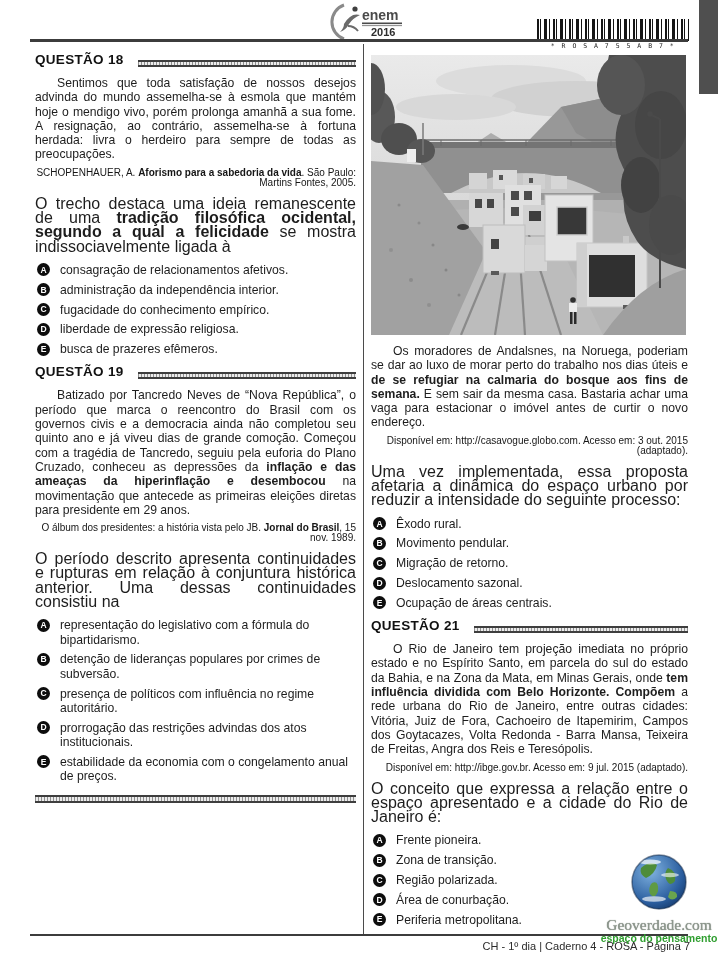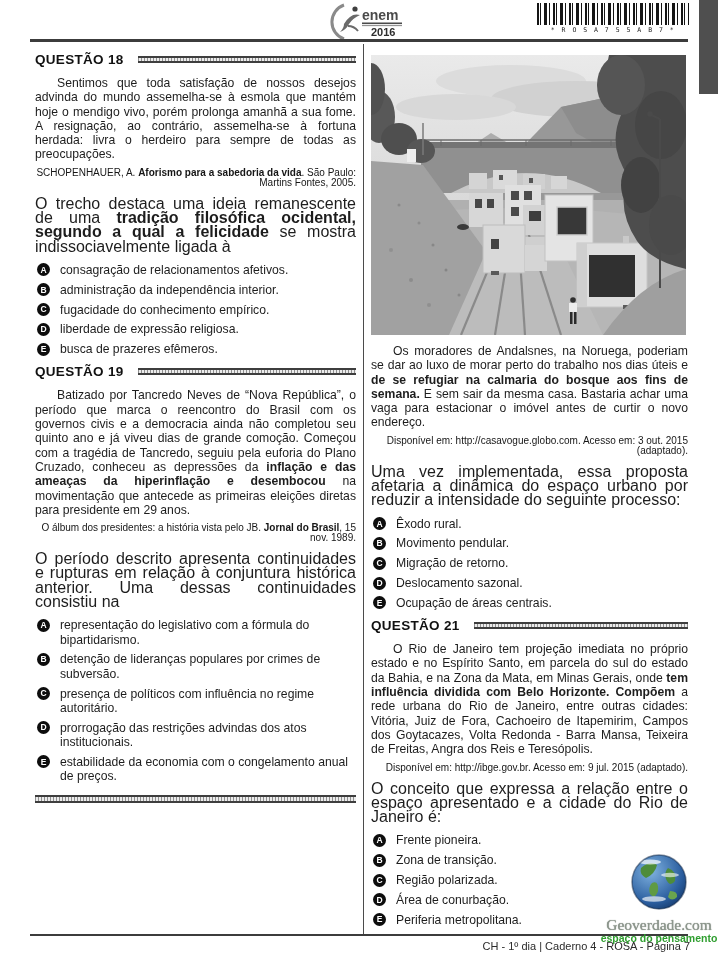--- a/index.html
+++ b/index.html
@@ -6,38 +6,38 @@
   body { margin: 0; background: #ffffff; }
   .page {
     position: relative; width: 720px; height: 960px; overflow: hidden;
     background: #ffffff; color: #1d1d1d;
     font-family: "Liberation Sans", "DejaVu Sans", sans-serif;
   }
 
   
   .corner-bar { position: absolute; left: 699px; top: 0; width: 19px; height: 94px; background: #4f4f4f; }
   .logo-wrap { position: absolute; left: 314px; top: 2px; width: 112px; }
-  .barcode-wrap { position: absolute; left: 537px; top: 3px; width: 152px; text-align: center; }
+  .barcode-wrap { position: absolute; left: 537px; top: 19px; width: 152px; text-align: center; }
   .bars {
     height: 22px;
     background: repeating-linear-gradient(90deg,
       #151515 0 2px, #fff 2px 3px, #151515 3px 4px, #fff 4px 7px,
       #151515 7px 10px, #fff 10px 12px, #151515 12px 13px, #fff 13px 16px);
   }
   .barcode-label { font-size: 6.5px; letter-spacing: 1.5px; margin-top: 1px; color: #222;
     font-family: "DejaVu Sans Mono", monospace; white-space: nowrap; }
   .rule-top { position: absolute; left: 30px; top: 39px; width: 658px; height: 3px; background: #3c3c3c; }
   .rule-bottom { position: absolute; left: 30px; top: 934px; width: 658px; height: 2px; background: #3c3c3c; z-index: 2; }
   .col-divider { position: absolute; left: 363px; top: 44px; width: 1px; height: 890px; background: #4b4b4b; }
 
   
   .col-left  { position: absolute; left: 35px;  top: 52px; width: 321px; }
   .col-right { position: absolute; left: 371px; top: 52px; width: 317px; }
 
-  .q-title-row { display: flex; align-items: center; margin: 0 0 9px 0; }
+  .q-title-row { display: flex; align-items: flex-end; margin: 0 0 9px 0; }
   .q-title { font-size: 13.5px; font-weight: bold; letter-spacing: 0.3px; white-space: nowrap; color: #111; }
   .qbar {
     flex: 1; height: 7px; margin-left: 14px;
     border-top: 2px solid #3e3e3e; border-bottom: 2px solid #3e3e3e;
     background: repeating-linear-gradient(90deg, #8f8f8f 0 1px, #ececec 1px 3px);
   }
   .mt { margin-top: 8px; }
 
   .passage { font-size: 12.2px; line-height: 14.3px; text-align: justify; margin: 0 0 6px 0; }
   .indent { text-indent: 22px; }

